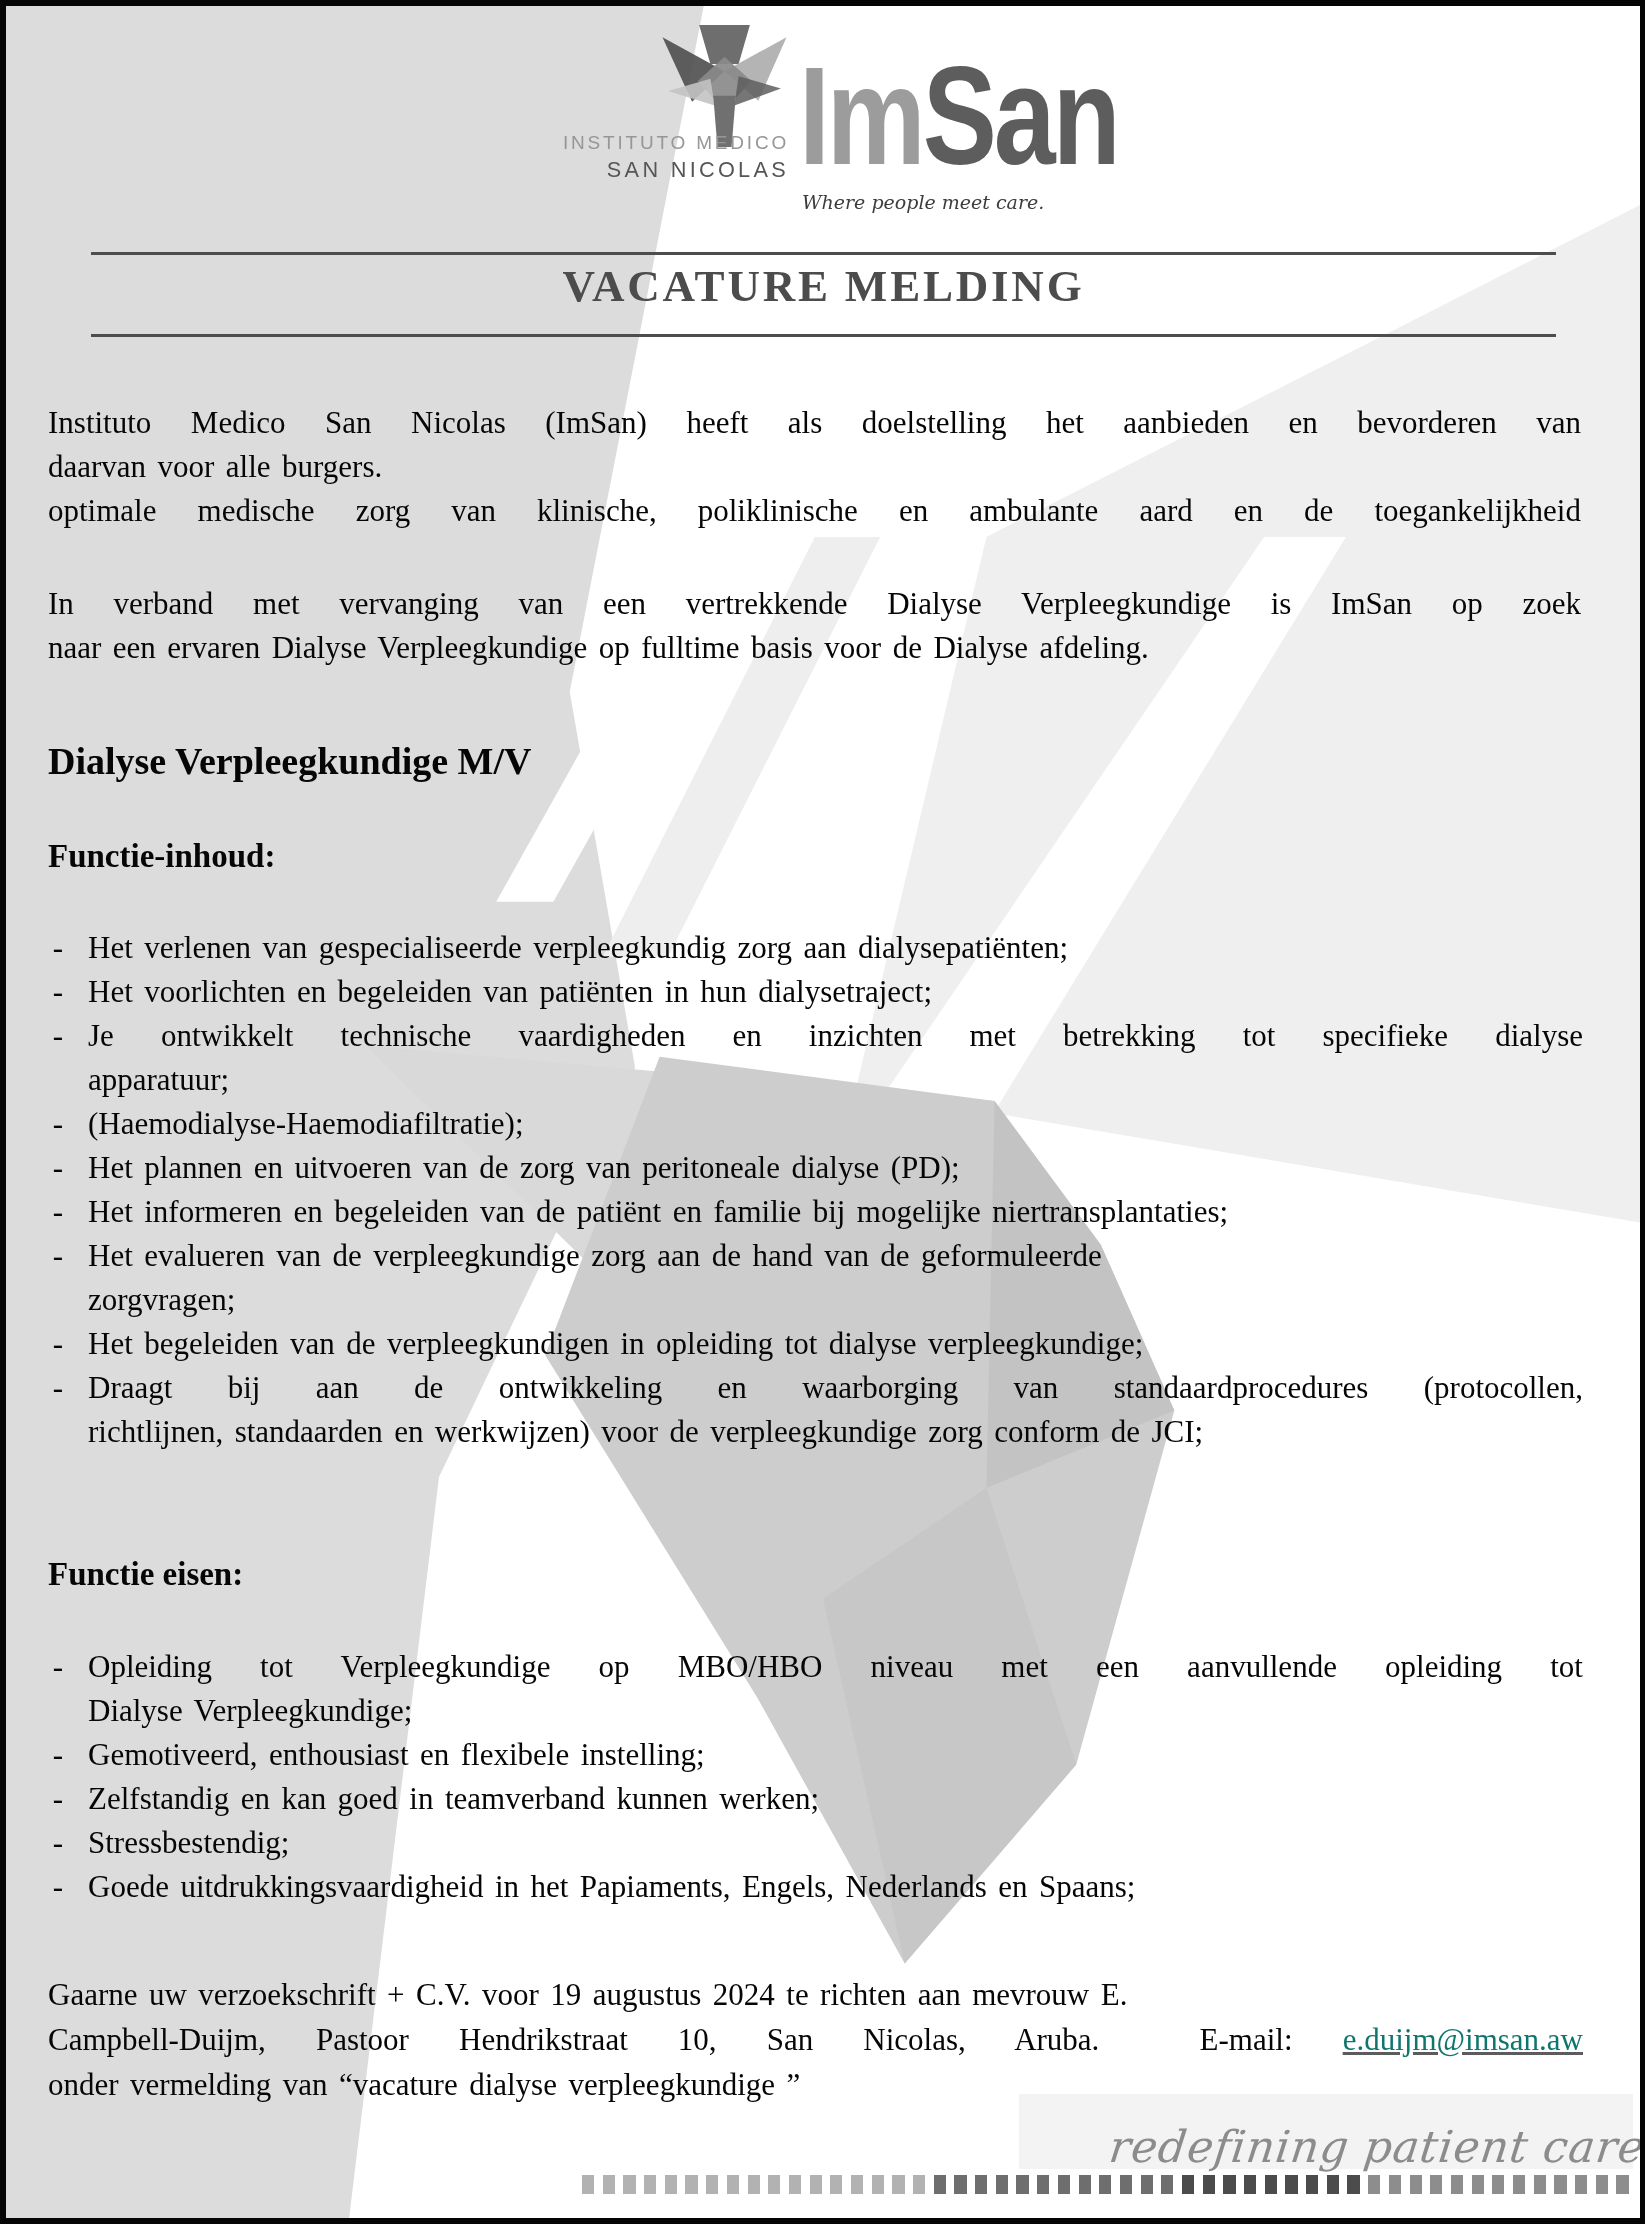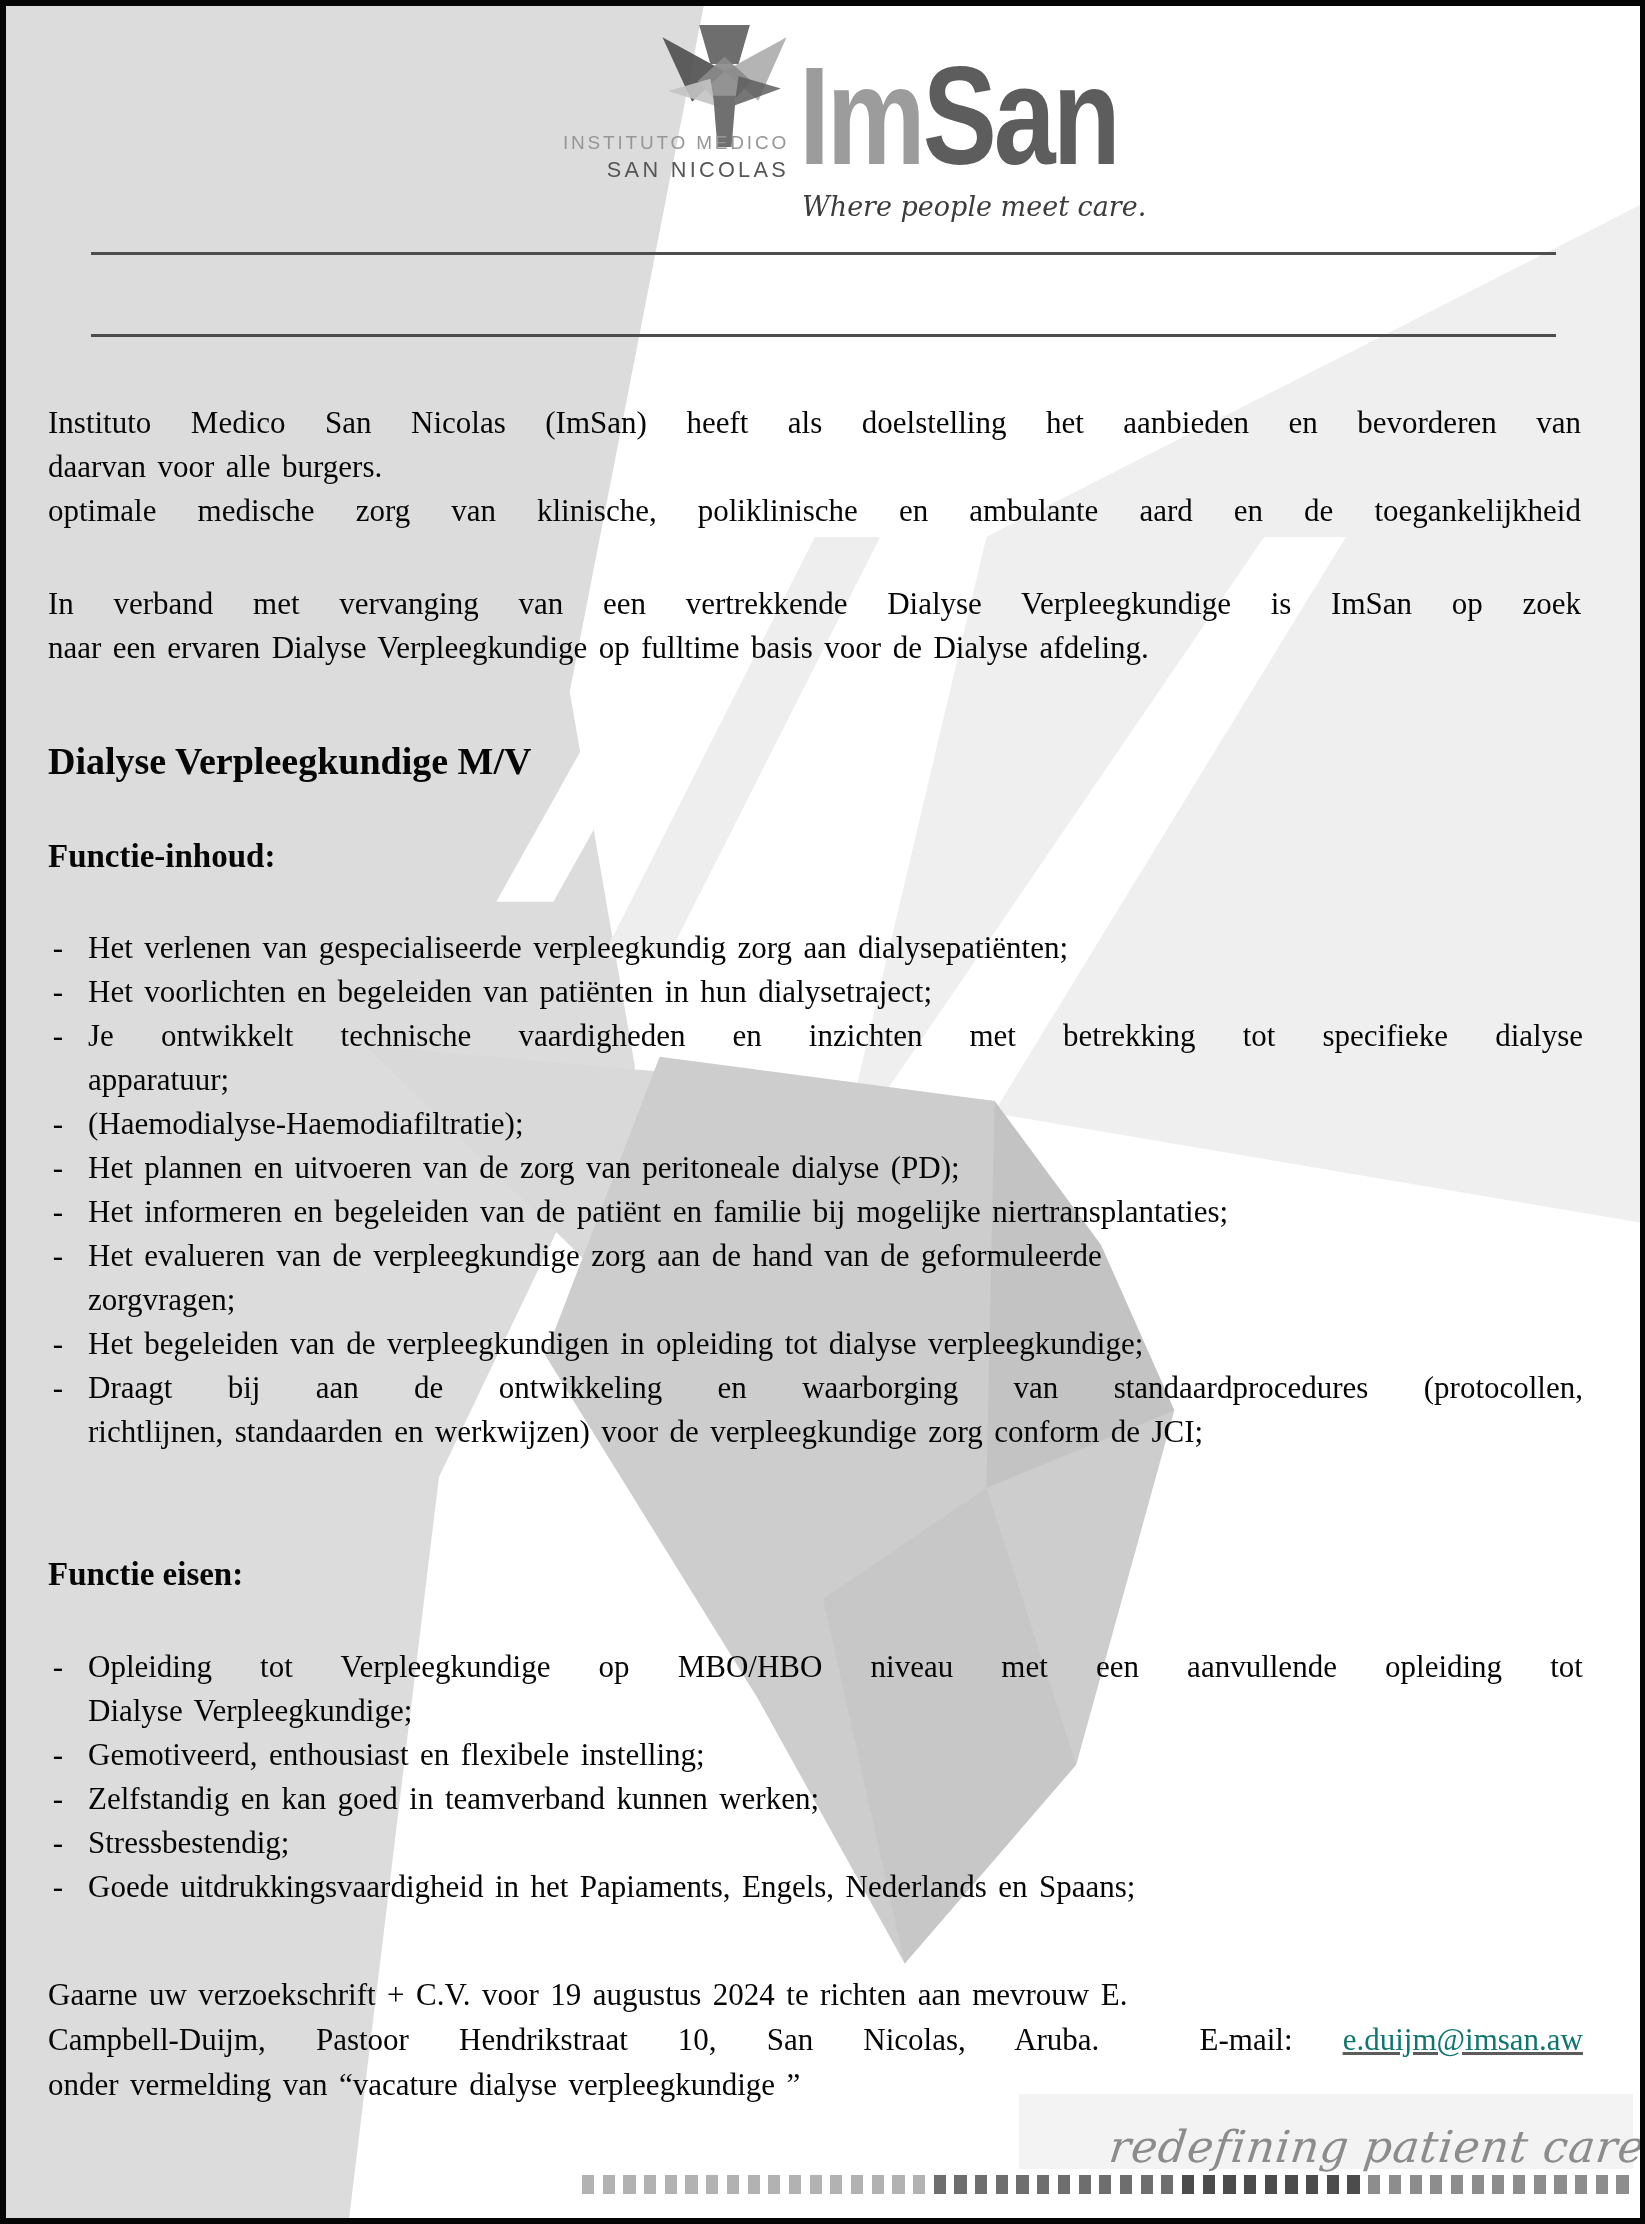--- a/index.html
+++ b/index.html
@@ -38,21 +38,21 @@
   .lm-stem-bottom { background:#707070; clip-path:polygon(42% 58%, 58% 58%, 55% 100%, 45% 100%); }
 
   .brand-text { left:395px; top:126px; width:388px; text-align:right; font-family:"Liberation Sans", sans-serif; }
   .brand-l1 { font-size:19px; letter-spacing:2.8px; color:#969696; }
   .brand-l2 { font-size:21.7px; letter-spacing:3.3px; color:#565656; margin-top:2.8px; }
 
   .wordmark { left:793px; top:40px; font-family:"Liberation Sans", sans-serif; font-weight:700;
               font-size:139px; line-height:1; letter-spacing:-3.8px; transform:scaleX(.8); transform-origin:left top; white-space:nowrap; }
   .wm-im  { color:#9c9c9c; }
   .wm-san { color:#5d5d5d; }
-  .logo-tagline { left:796px; top:185px; font-style:italic; font-size:27px; color:#3c3c3c; font-family:"DejaVu Serif", serif; }
+  .logo-tagline { left:796px; top:185px; font-style:italic; font-size:19px; color:#3c3c3c; font-family:"DejaVu Serif", serif; }
 
   .rule { background:#4d4d4d; height:2.8px; width:1465px; left:85px; }
   .rule-top { top:246px; }
   .rule-bottom { top:328px; }
   .doc-title { left:85px; top:254px; width:1465px; text-align:center; font-size:45px; font-weight:700;
                letter-spacing:2.8px; color:#4c4c4c; }
 
   .bodytxt { font-size:31px; word-spacing:.12em; }
   .line { min-height:44px; }
   .stretch { text-align:justify; text-align-last:justify; }
@@ -113,20 +113,21 @@
     <div class="abs brand-text">
       <div class="brand-l1">INSTITUTO MEDICO</div>
       <div class="brand-l2">SAN NICOLAS</div>
     </div>
 
     <div class="abs wordmark"><span class="wm-im">Im</span><span class="wm-san">San</span></div>
 
     <div class="abs logo-tagline">Where people meet care.</div>
 
     <div class="abs rule rule-top"></div>
+    <div class="abs doc-title">VACATURE MELDING</div>
     <div class="abs rule rule-bottom"></div>
 
     <div class="abs bodytxt p1">
       <div class="line stretch">Instituto Medico San Nicolas (ImSan) heeft als doelstelling het aanbieden en bevorderen van</div>
       <div class="line">daarvan voor alle burgers.</div>
       <div class="line stretch">optimale medische zorg van klinische, poliklinische en ambulante aard en de toegankelijkheid</div>
     </div>
 
     <div class="abs bodytxt p2">
       <div class="line stretch">In verband met vervanging van een vertrekkende Dialyse Verpleegkundige is ImSan op zoek</div>

